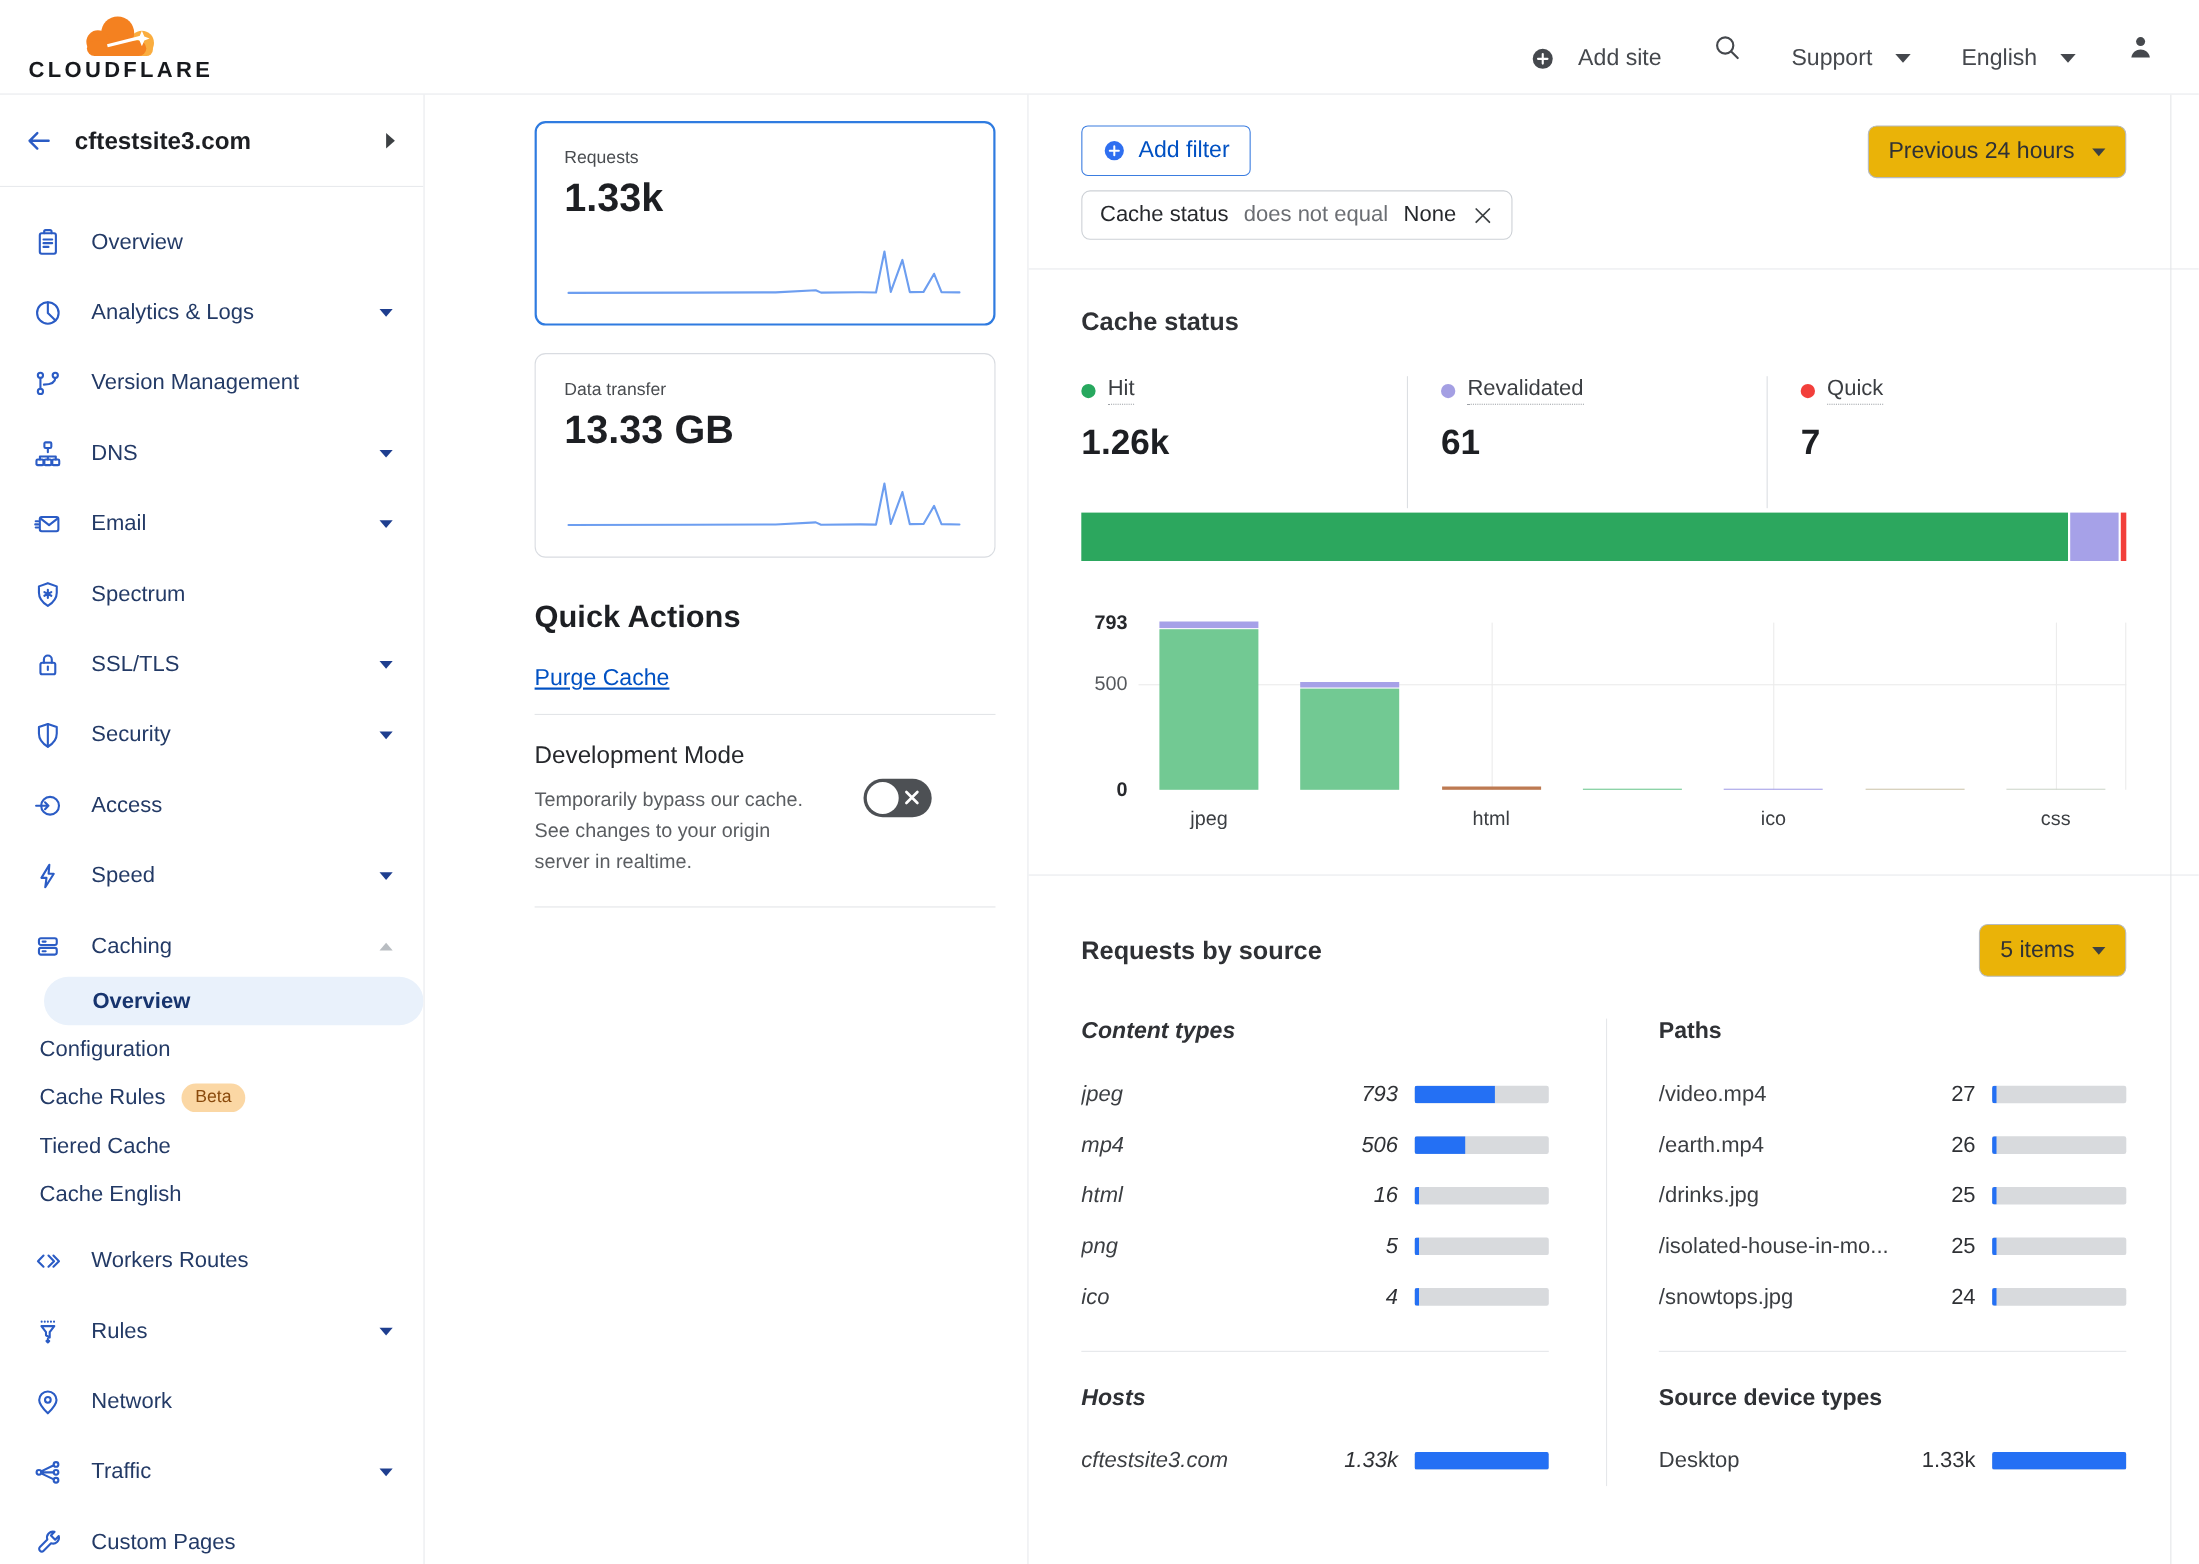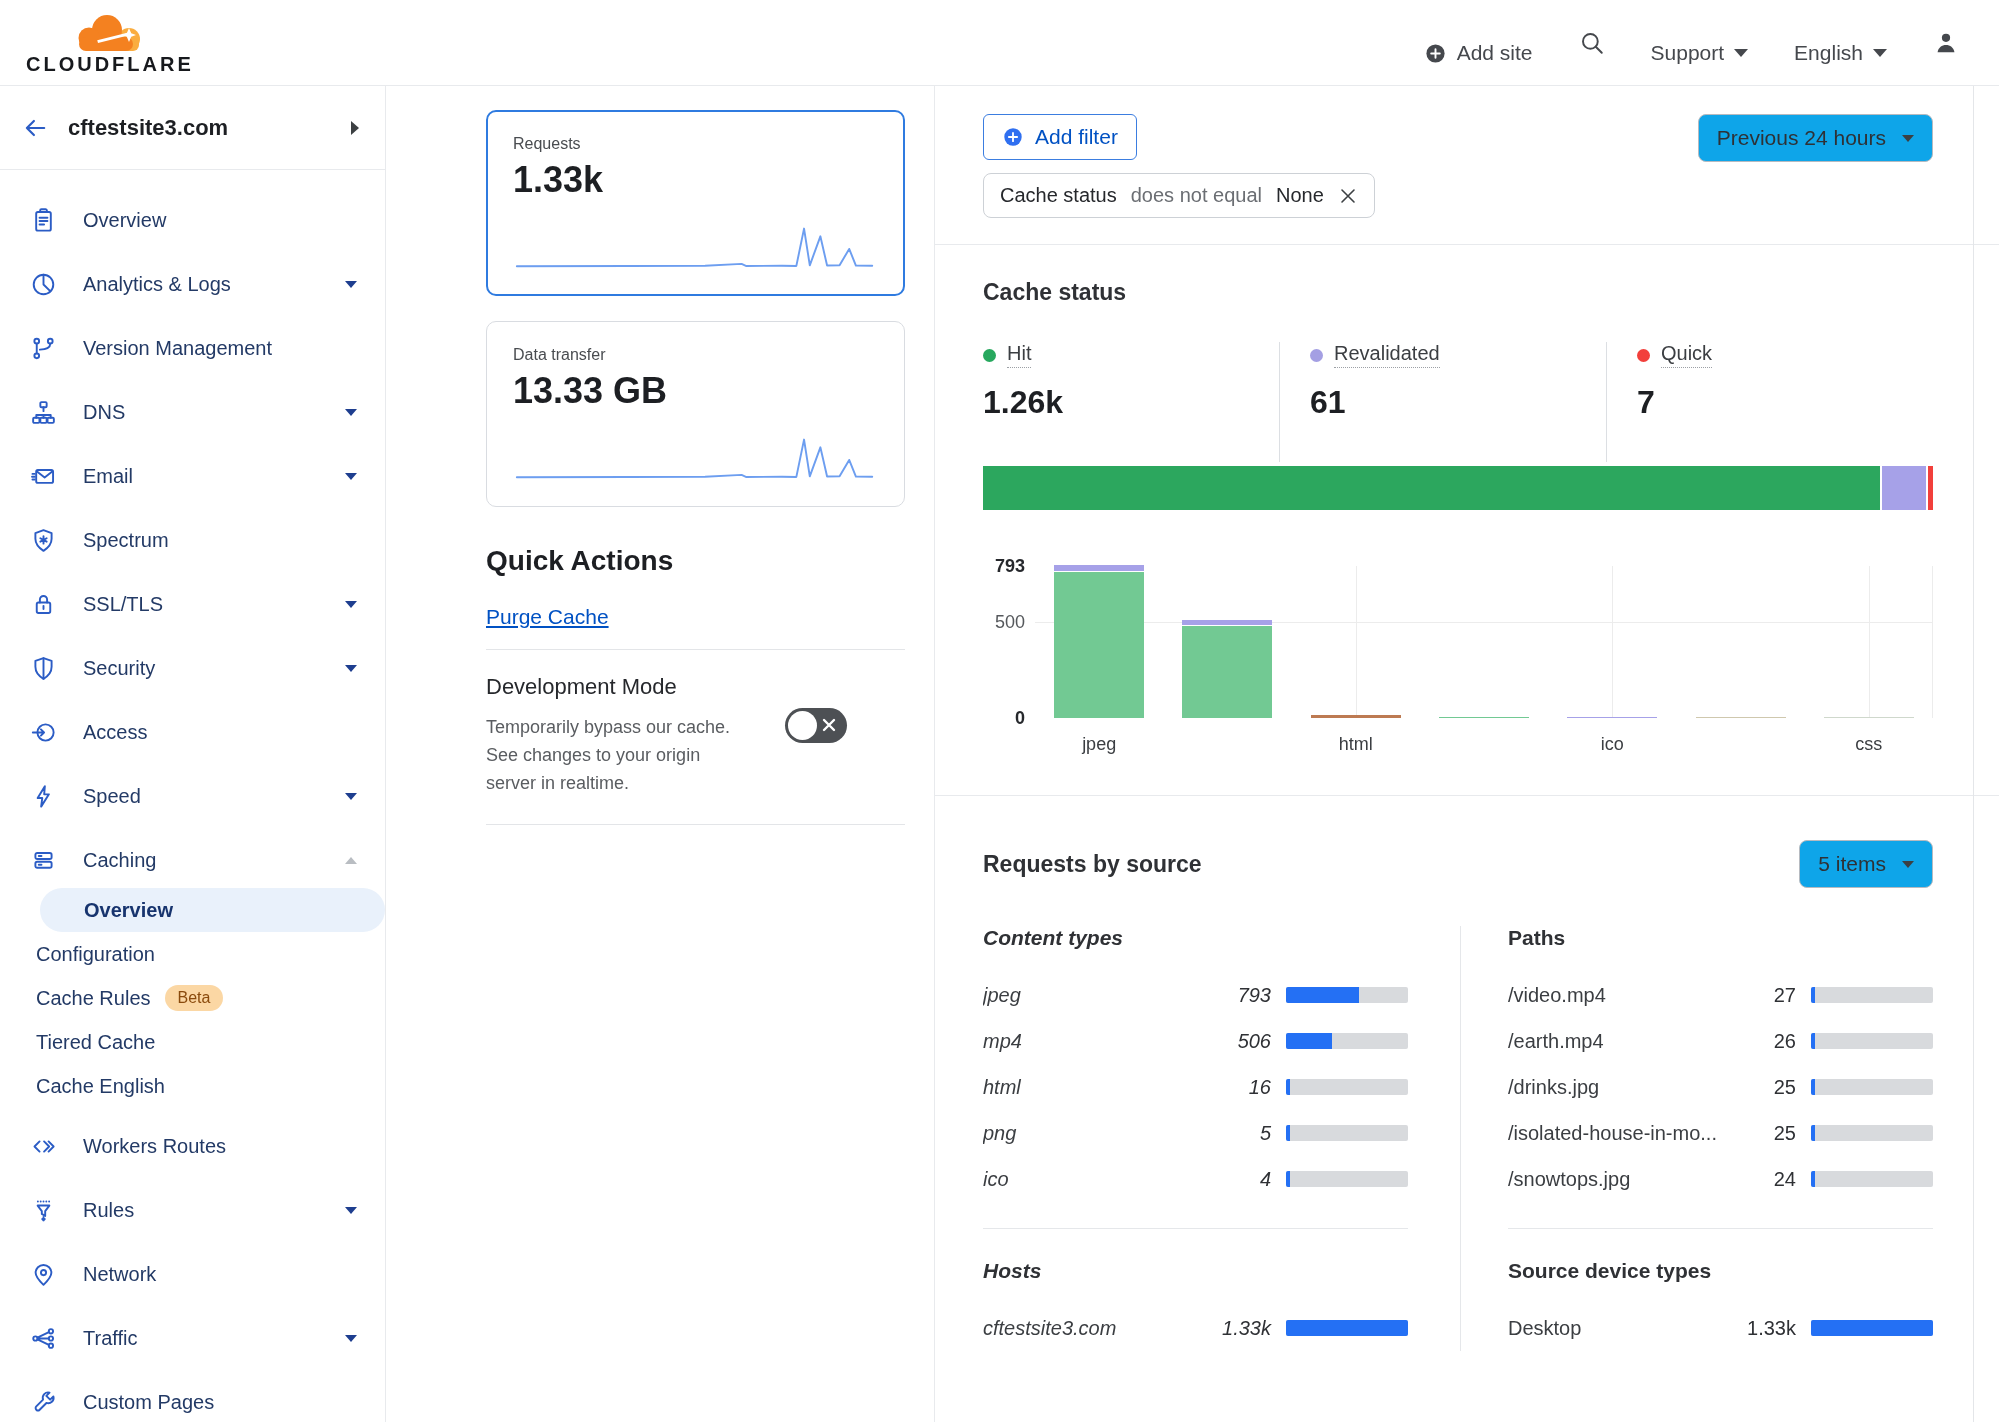--- a/index.html
+++ b/index.html
@@ -6,21 +6,21 @@
   html,body { width:1999px; height:1422px; overflow:hidden; background:#fff;
     font-family:"Liberation Sans", sans-serif; color:#36393f; }
 
   
   .header { height:86px; display:flex; align-items:center; padding:0 40px 0 26px;
     border-bottom:1px solid #e8eaed; background:#fff; }
   .logo { display:flex; flex-direction:column; align-items:center; gap:1px; }
   .logo-word { font-size:20px; font-weight:800; letter-spacing:3px; color:#17191d; }
   .header-right { margin-left:auto; display:flex; align-items:center; gap:46px;
     color:#45484d; font-size:21px; }
-  .hitem { display:flex; align-items:center; gap:10px; cursor:pointer;margin-top:21px; }
+  .hitem { display:flex; align-items:center; gap:21px; cursor:pointer;margin-top:21px; }
   .hicon { width:23px; height:23px; display:inline-block; }
   .hicon svg, .nav-icon svg { width:100%; height:100%; display:block; }
   .tri-down { width:0; height:0; border-left:7px solid transparent;
     border-right:7px solid transparent; border-top:8px solid #45484d; }
   .person { width:26px; height:26px; color:#45484d; }
 
   
   .app { display:flex; height:1336px; }
   .sidebar { width:386px; flex-shrink:0; border-right:1px solid #e8eaed; overflow:hidden; }
   .site-row { height:84px; display:flex; align-items:center; gap:20px;
@@ -78,21 +78,21 @@
     border:1px solid #3b7de0; border-radius:6px; background:#fff; padding:10px 18px;
     font-size:21px; color:#0051c3; cursor:pointer; }
   .blue-plus { width:22px; height:22px; color:#2f6ff0; }
   .gray-plus { width:23px; height:23px; color:#45484d; }
   .chip { margin-top:13px; display:inline-flex; align-items:center; gap:14px;
     border:1px solid #cdd1d6; border-radius:8px; padding:10px 16px; font-size:20px;
     color:#26282c; cursor:pointer; background:#fff; }
   .chip .op { color:#6b6e73; }
   .chip-x { width:20px; height:20px; cursor:pointer; }
   .select { display:inline-flex; align-items:center; gap:16px; border:1px solid #b6bac0;
-    border-radius:8px; padding:11px 18px; font-size:21px; color:#2f3135; background:#0ea5e9;
+    border-radius:8px; padding:11px 18px; font-size:21px; color:#2f3135; background:#eab308;
     cursor:pointer; }
   .tri-down-xs { width:0; height:0; border-left:6px solid transparent;
     border-right:6px solid transparent; border-top:7px solid #3c4043; }
   .main-divider { border-top:1px solid #e8eaed; margin-top:26px; }
   .scroll-rule { position:absolute; right:25px; top:0; bottom:0; width:1px;
     background:#e4e6e9; }
 
   .cache-section { padding:34px 66px 0 48px; }
   .section-title { font-size:23px; font-weight:600; color:#2f3135; }
   .stats-row { display:flex; margin-top:36px; height:120px; }

